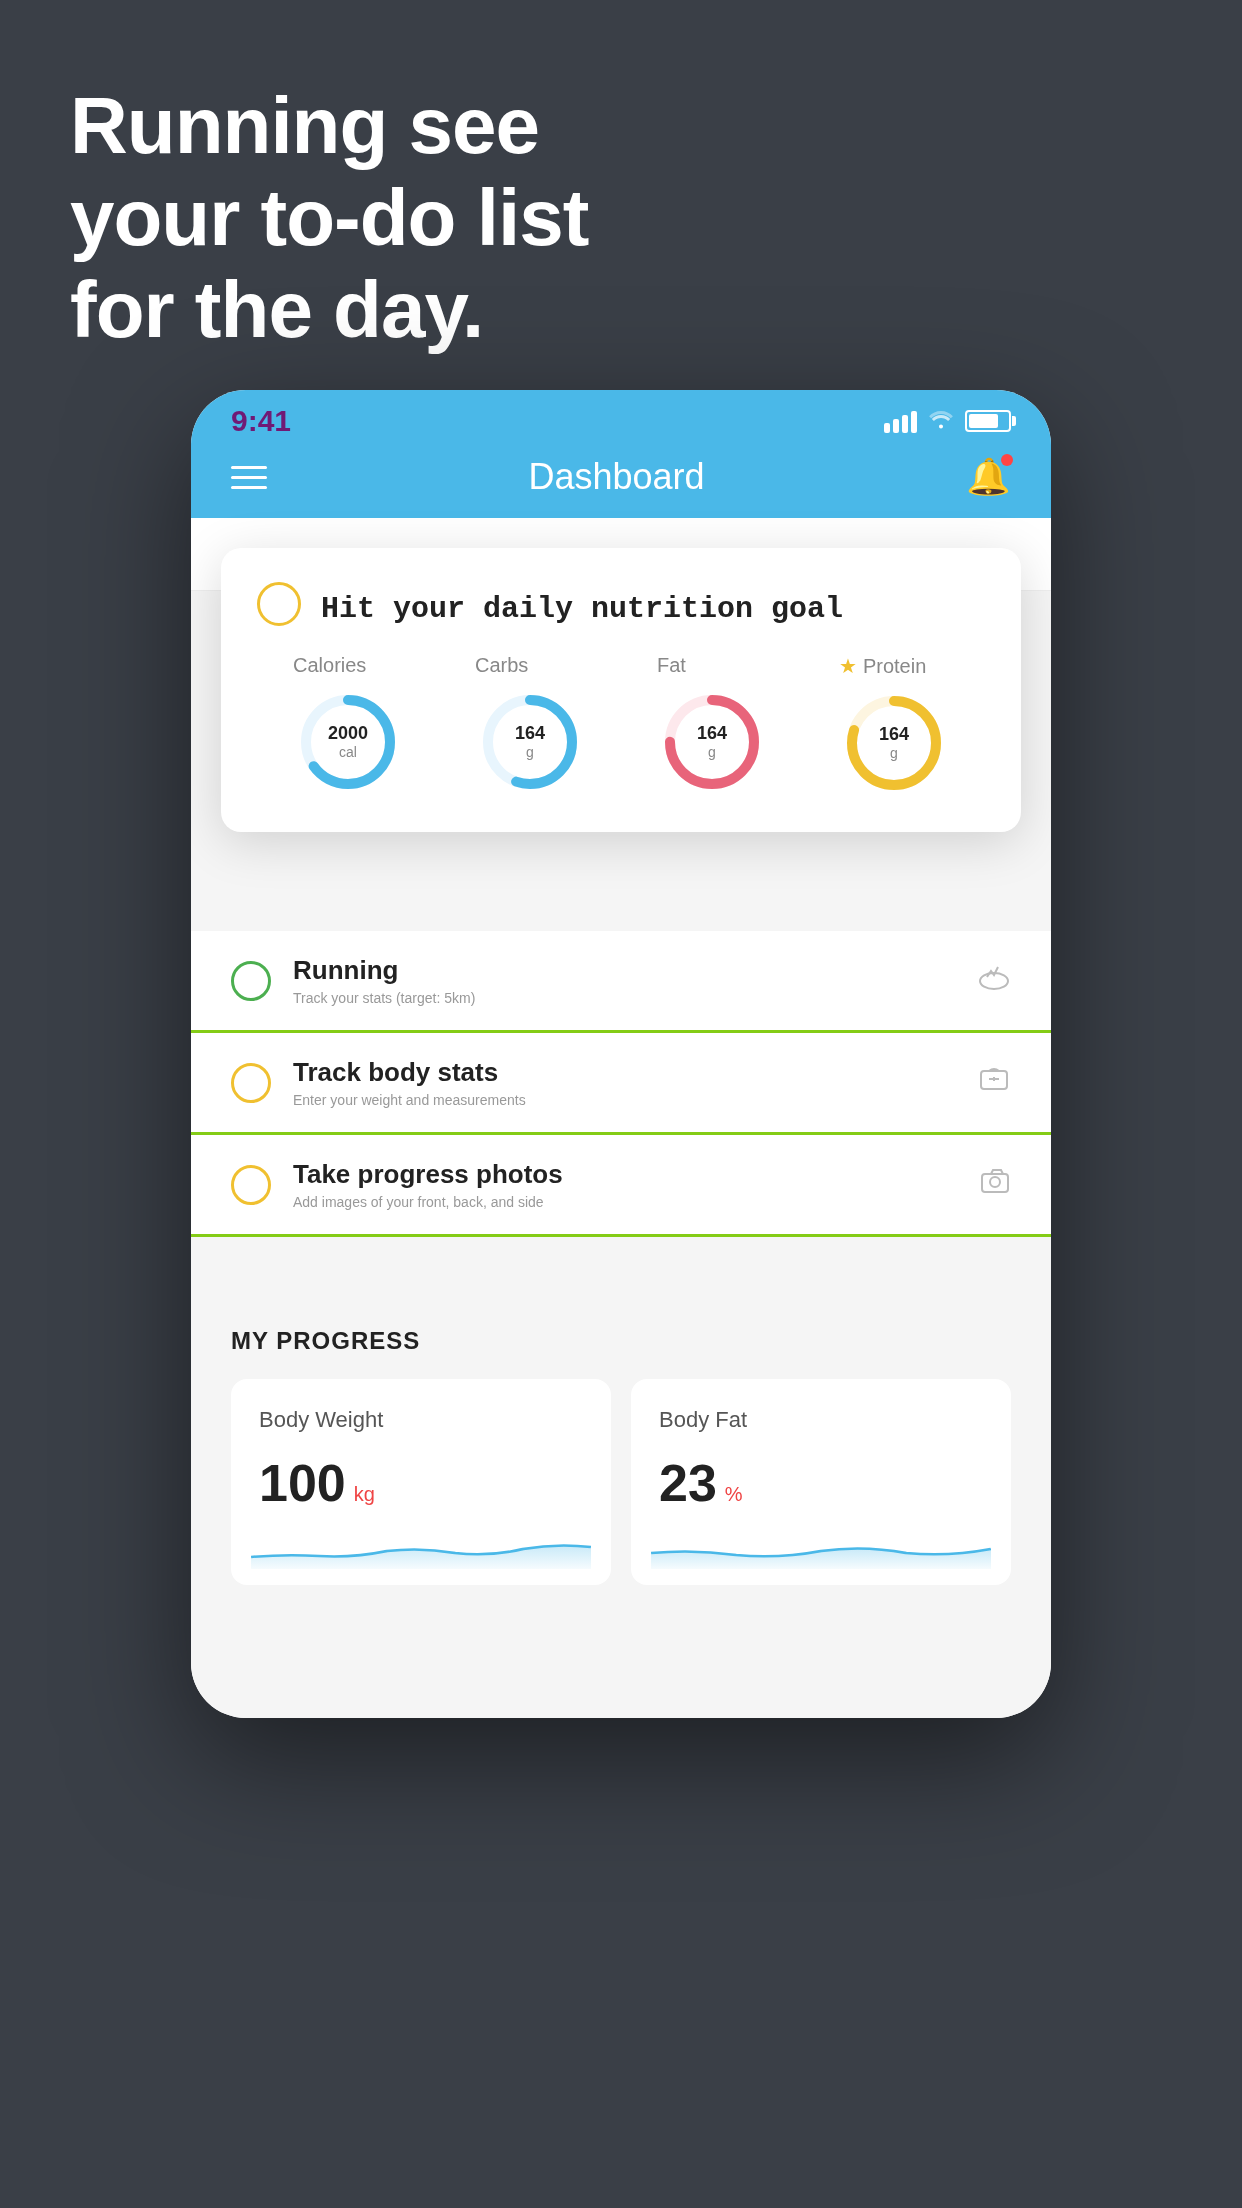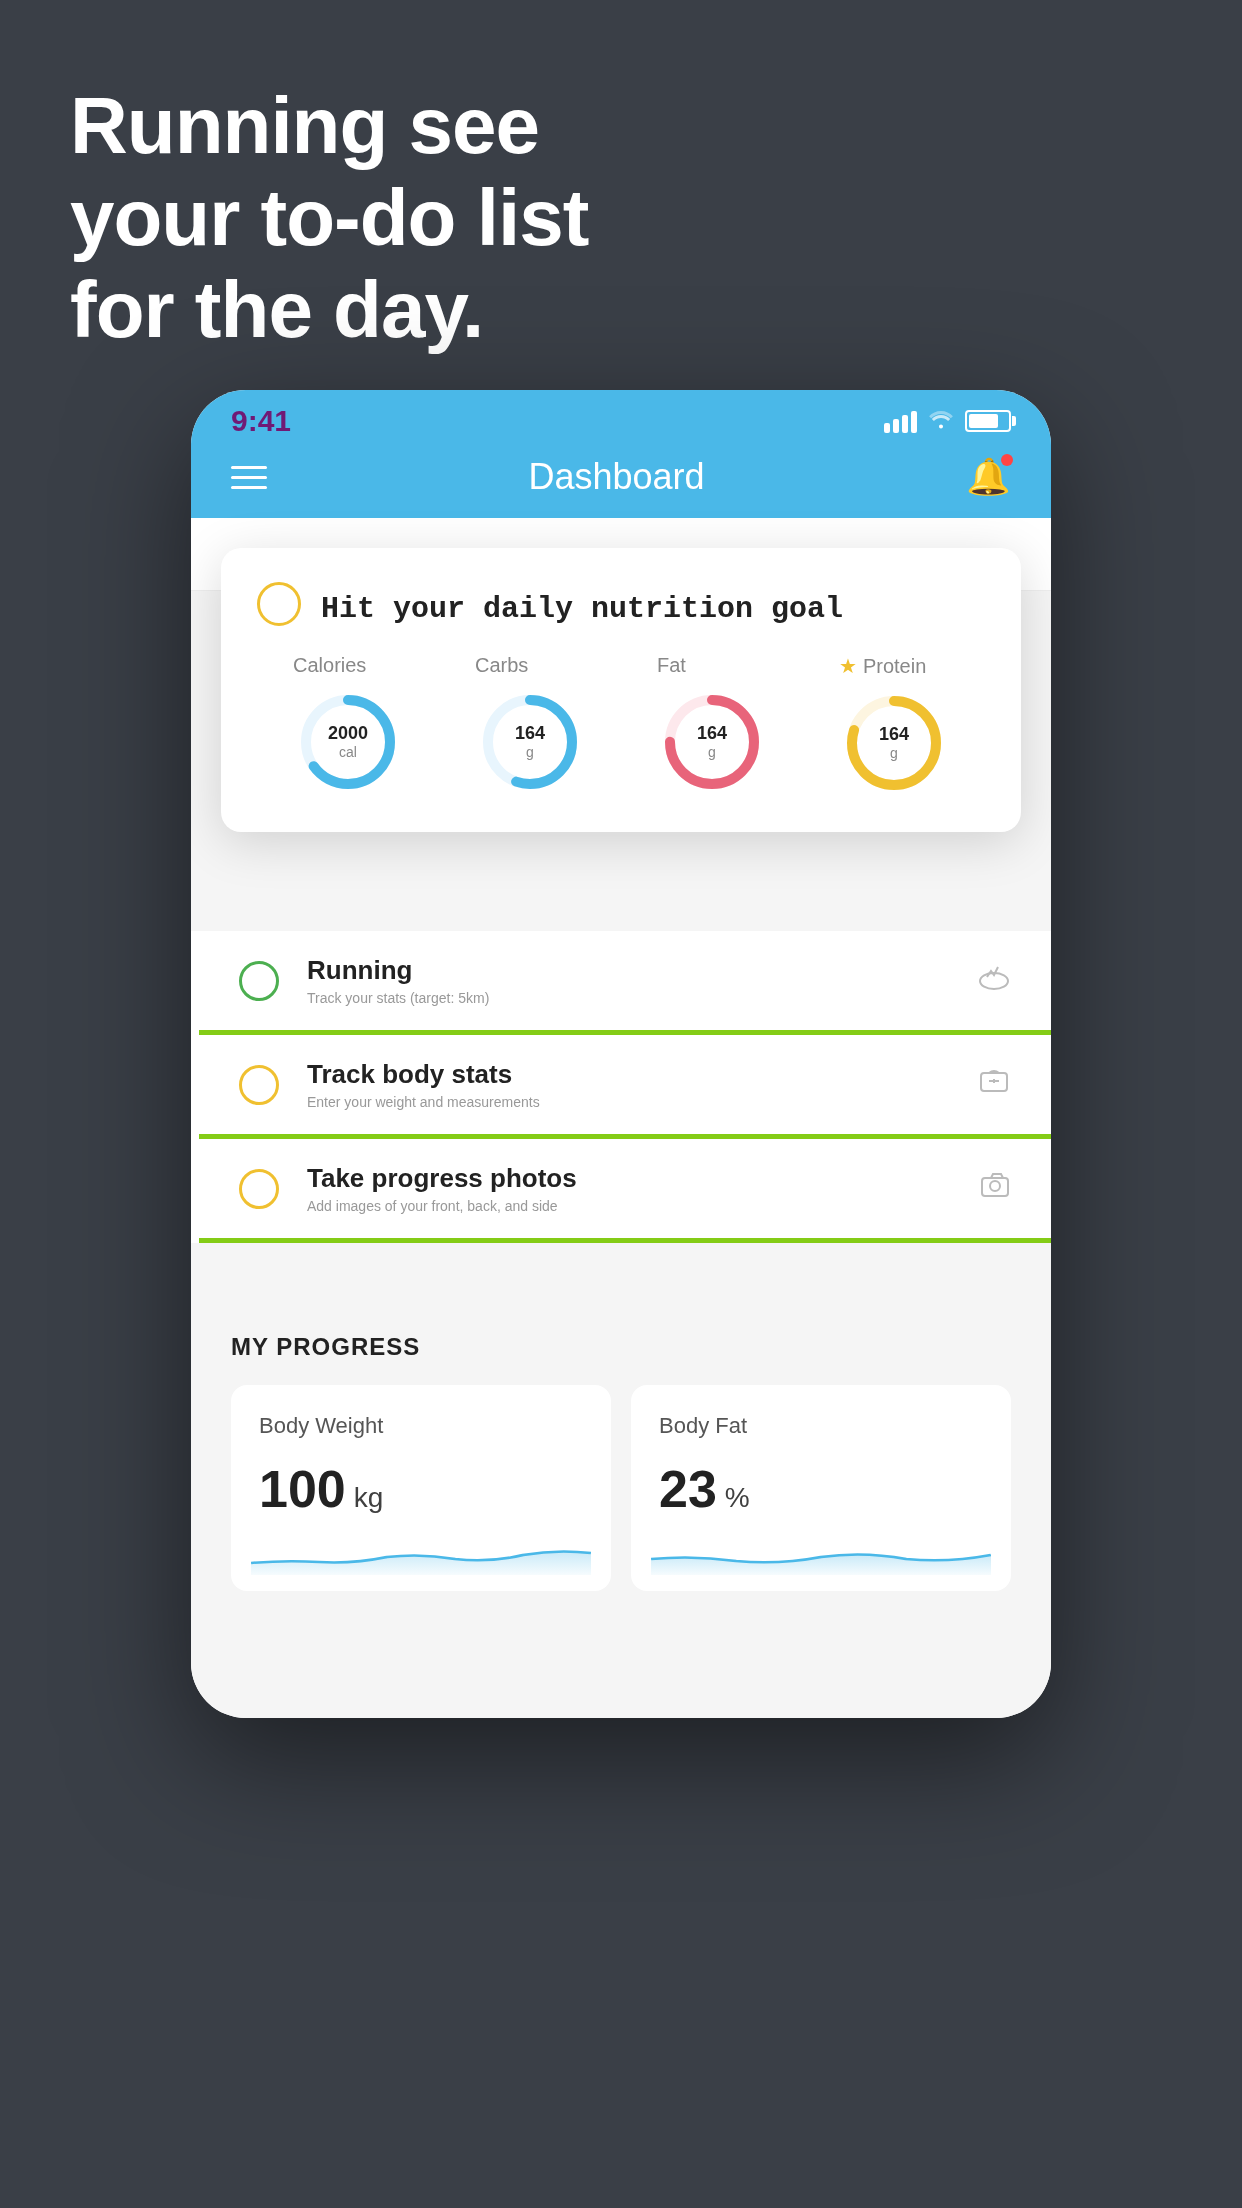--- a/index.html
+++ b/index.html
@@ -283,23 +283,22 @@
     
     .todo-list {
       background: #fff;
       margin-top: 340px;
     }
 
     .todo-item {
       display: flex;
       align-items: center;
       padding: 24px 40px;
-      border-bottom: 5px solid #84cc16;
-      gap: 28px;
-      margin-left: 8px;
+      border-bottom: 3px solid #84cc16;
+      gap: 22px;
     }
 
     .todo-circle {
       width: 40px;
       height: 40px;
       border-radius: 50%;
       flex-shrink: 0;
     }
 
     .todo-circle.green {
@@ -372,22 +371,22 @@
       margin-bottom: 16px;
     }
 
     .progress-number {
       font-size: 52px;
       font-weight: 700;
       color: #222;
     }
 
     .progress-unit {
-      font-size: 28px;
-      color: #404040;
+      font-size: 20px;
+      color: #ef4444;
     }
 
     .mini-chart {
       height: 40px;
       margin: 0 -8px;
     }
 
     .mini-chart svg {
       width: 100%;
       height: 100%;

